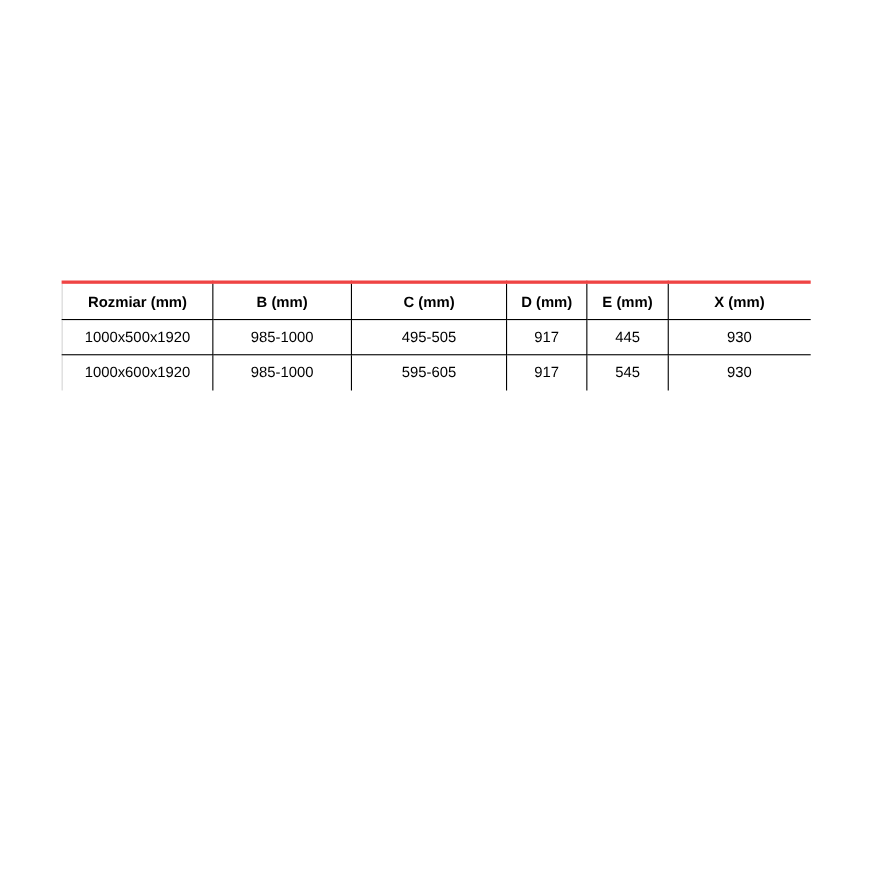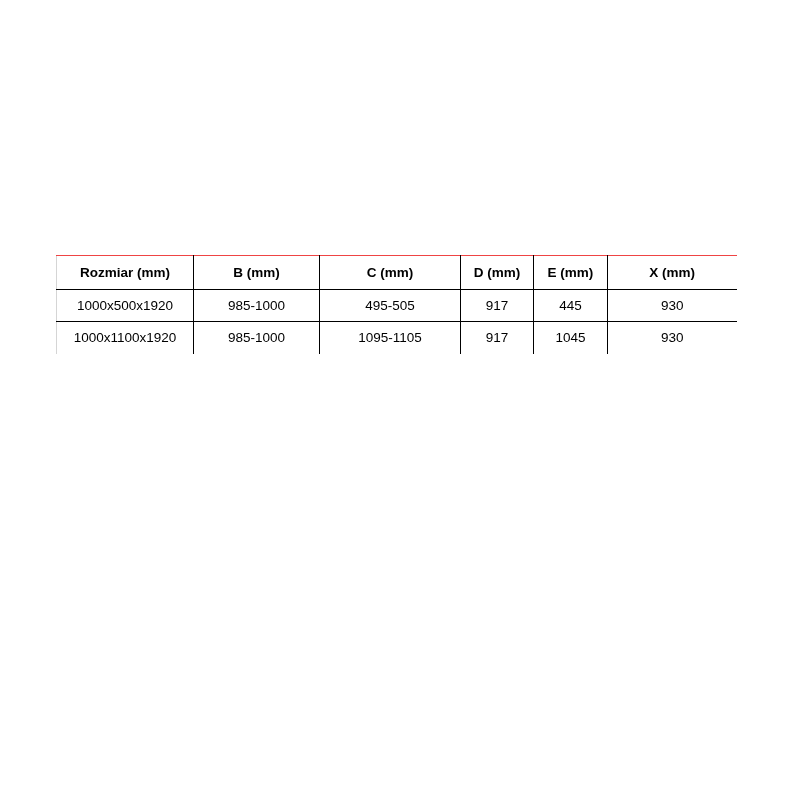--- a/index.html
+++ b/index.html
@@ -14,21 +14,21 @@
     height: 800px;
     background: #ffffff;
     overflow: hidden;
   }
   table.spec {
     position: absolute;
     left: 56px;
     top: 255px;
     border-collapse: collapse;
     table-layout: fixed;
-    border-top: 1px solid #ef4444;
+    border-top: 3px solid #ef4444;
     border-left: 1px solid #d5d5d5;
     font-size: 13.5px;
     color: #000000;
   }
   table.spec th,
   table.spec td {
     padding: 0 4px;
     text-align: center;
     vertical-align: middle;
     border-right: 1px solid #000000;
@@ -79,22 +79,22 @@
     <tbody>
         <tr>
           <td>1000x500x1920</td>
           <td>985-1000</td>
           <td>495-505</td>
           <td>917</td>
           <td>445</td>
           <td>930</td>
         </tr>
         <tr>
-          <td>1000x1100x1920</td>
+          <td>1000x600x1920</td>
           <td>985-1000</td>
-          <td>1095-1105</td>
+          <td>595-605</td>
           <td>917</td>
-          <td>1045</td>
+          <td>545</td>
           <td>930</td>
         </tr>
       </tbody>
   </table>
 </div>
 
 </body></html>

